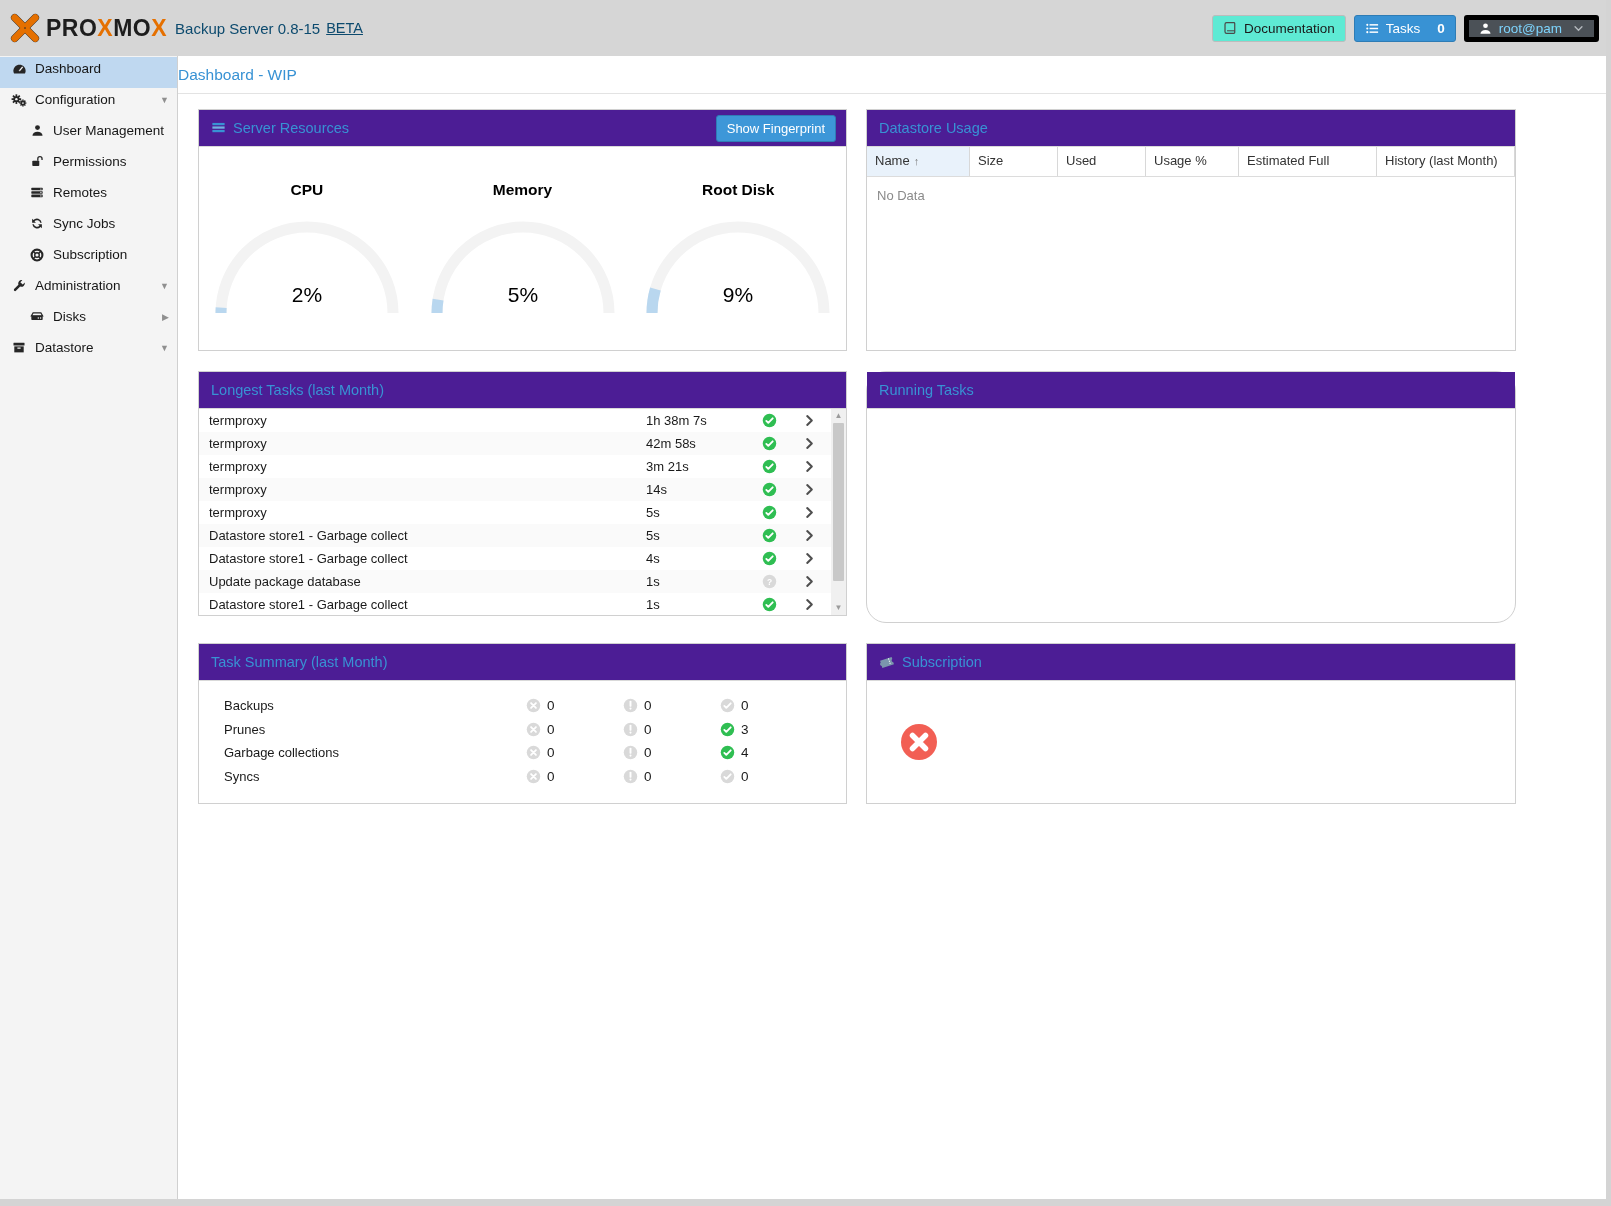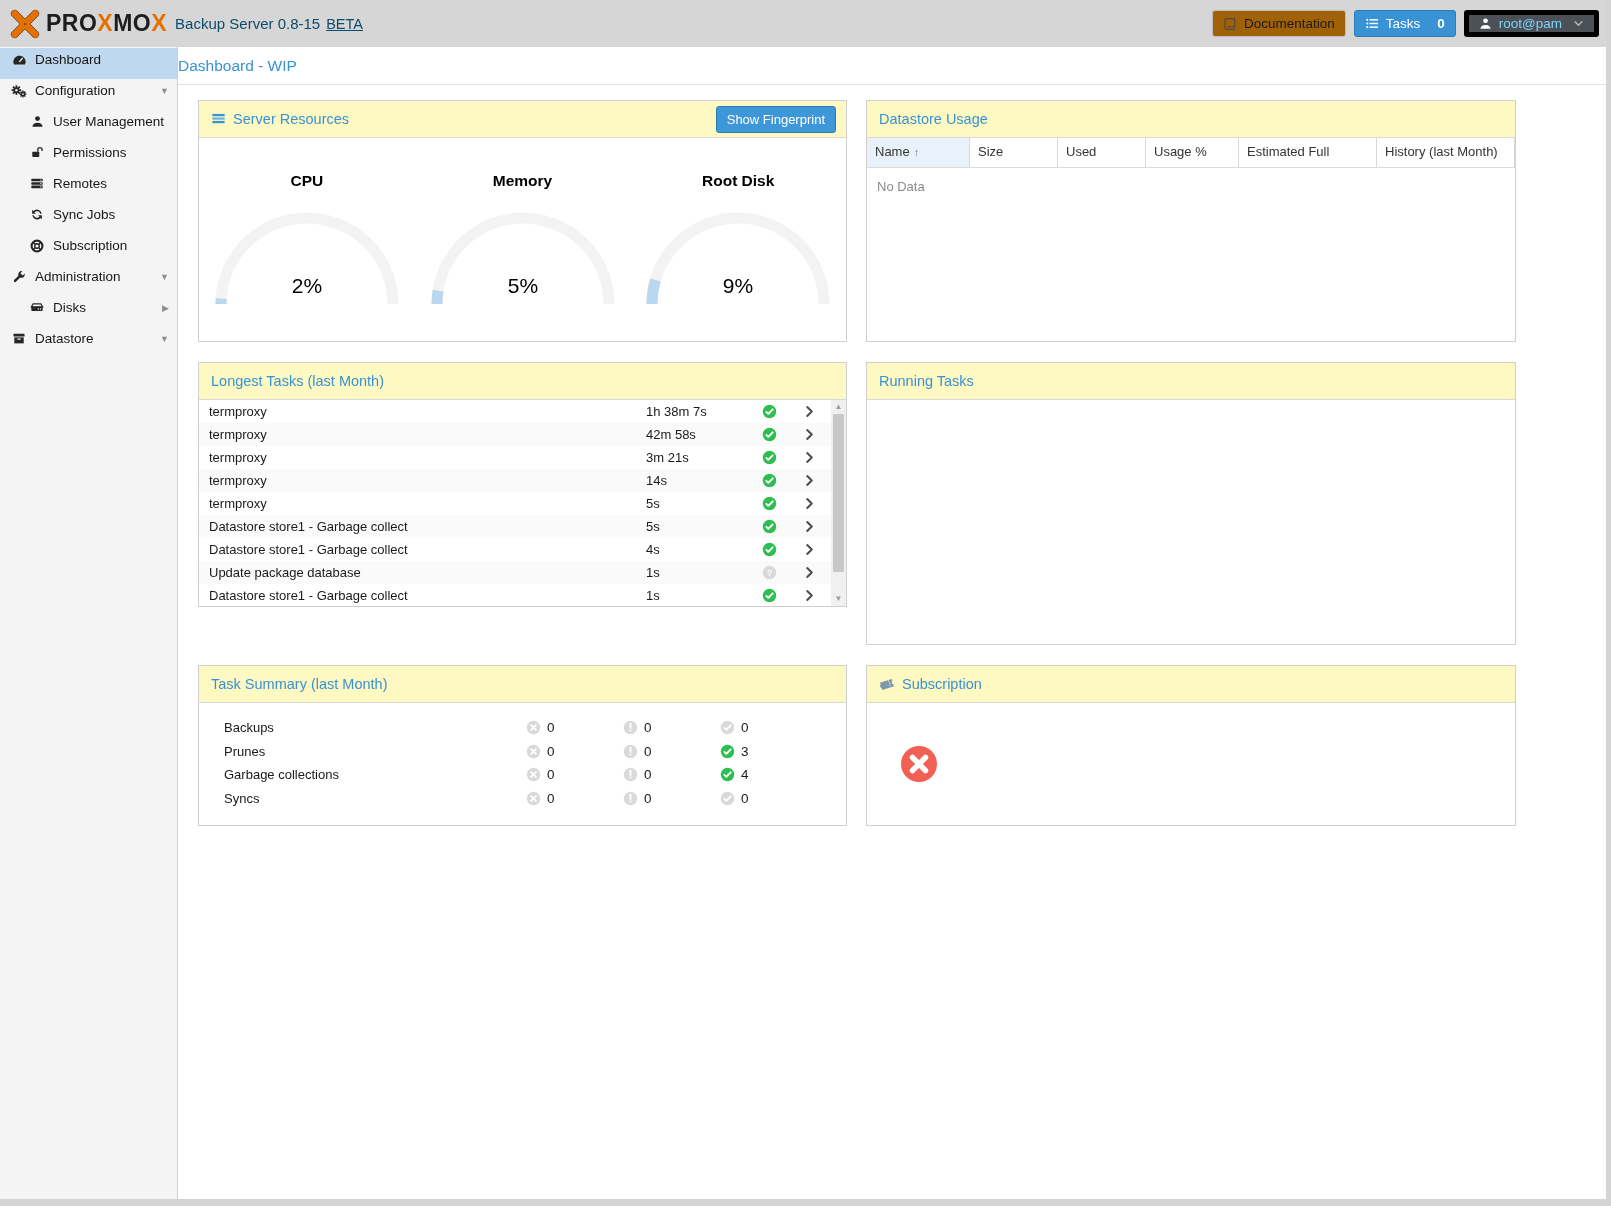--- a/index.html
+++ b/index.html
@@ -4,30 +4,30 @@
 <style>
   * { margin:0; padding:0; box-sizing:border-box; }
   html,body { width:1611px; height:1206px; overflow:hidden;
     font-family:"Liberation Sans", sans-serif; font-size:13px; color:#1a1a1a; background:#fff; }
 
   
   .edge-right { position:absolute; top:0; right:0; width:5px; height:1206px; background:#d4d4d4; z-index:50; }
   .edge-bottom { position:absolute; left:0; bottom:0; width:1611px; height:7px; background:#d4d4d4; z-index:50; }
 
   
-  .topbar { height:47px; background:#d6d6d6; display:flex; align-items:center; padding:0 12px 0 10px; position:relative; z-index:10; }
+  .topbar { height:56px; background:#d6d6d6; display:flex; align-items:center; padding:0 12px 0 10px; position:relative; z-index:10; }
   .brand { display:flex; align-items:center; gap:6px; }
   .brand svg.mark { width:30px; height:30px; }
   .brand-word { font-weight:bold; font-size:23px; letter-spacing:.5px; color:#1d1d1d; }
   .brand-word .ox { color:#e57000; }
   .product { margin-left:8px; font-size:15px; color:#0c4a6e; }
   .beta { margin-left:6px; font-size:14.5px; color:#0c4a6e; text-decoration:underline; cursor:pointer; }
   .topbar-right { margin-left:auto; display:flex; align-items:center; gap:8px; }
   .tb-btn { height:27px; display:inline-flex; align-items:center; gap:7px; padding:0 10px; border-radius:3px; font-size:13.5px; cursor:pointer; }
-  .btn-doc { background:#a16207; border:1px solid #bcbcbc; color:#1a1a1a; }
+  .btn-doc { background:#5eead4; border:1px solid #bcbcbc; color:#1a1a1a; }
   .btn-tasks { background:#3892d4; border:1px solid #2e7cb5; color:#fff; }
   .btn-tasks .count { margin-left:10px; font-weight:bold; }
   .btn-user { background:#4b5157; border:5px solid #000000; color:#7dd3fc; }
   .btn-user .chev { margin-left:4px; opacity:.8; }
 
   
   .layout { display:flex; height:1159px; }
   .sidebar { width:178px; background:#f4f4f4; border-right:1px solid #d0d0d0; padding-top:1px; flex-shrink:0; }
   .side-item { height:31px; display:flex; align-items:center; padding:0 8px 8px 10px; cursor:pointer; color:#161616; }
   .side-item.sel { background:#bfd8f0; }
@@ -38,21 +38,21 @@
 
   .content { flex:1; background:#fff; overflow:hidden; }
   .page-head { height:38px; display:flex; align-items:center; padding-left:0; border-bottom:1px solid #e3e3e3; }
   .page-title { color:#3892d4; font-size:15.5px; }
 
   .panels { padding:15px 0 0 20px; }
   .prow { display:flex; gap:19px; margin-bottom:20px; }
   .panel { border:1px solid #d0d0d0; background:#fff; }
   .p-left { width:649px; }
   .p-right { width:650px; }
-  .panel-h { height:37px; background:#fef9c3; border-bottom:1px solid #d9d9d9; display:flex; align-items:center; padding:0 10px 0 12px; }
+  .panel-h { height:37px; background:#4c1d95; border-bottom:1px solid #d9d9d9; display:flex; align-items:center; padding:0 10px 0 12px; }
   .panel-title { color:#3892d4; font-size:14.5px; }
   .panel-h .h-ic { margin-right:7px; display:flex; }
 
   
   .sr { height:242px; }
   .sr-body { display:flex; padding-top:34px; }
   .gauge-col { flex:1; text-align:center; }
   .gauge-label { font-weight:bold; font-size:15.5px; margin-bottom:14px; color:#000; }
   .btn-fp { margin-left:auto; background:#3d97d8; border:1px solid #2f7cb5; color:#fff; font-size:13px; padding:5px 10px; border-radius:3px; cursor:pointer; }
 
@@ -73,21 +73,21 @@
   .task-row .tname { flex:1; padding-left:10px; white-space:nowrap; overflow:hidden; }
   .task-row .tdur { width:105px; }
   .task-row .tstat { width:36px; display:flex; justify-content:center; }
   .task-row .tchev { width:44px; display:flex; justify-content:center; cursor:pointer; }
   .sbar { position:absolute; top:0; right:0; width:15px; height:100%; background:#f0f0f0; }
   .sbar .arr { position:absolute; left:0; width:15px; text-align:center; color:#9b9b9b; font-size:8px; line-height:12px; cursor:pointer; }
   .sbar .arr.up { top:1px; } .sbar .arr.dn { bottom:1px; }
   .sbar .thumb { position:absolute; left:2px; width:11px; background:#c8c8c8; border-radius:1px; cursor:pointer; }
 
   
-  .rt { height:283px; }
+  .rt { height:252px;border-radius:20px; }
 
   
   .ts { height:161px; }
   .ts-body { padding-top:13px; }
   .ts-row { height:23.5px; display:flex; align-items:center; }
   .ts-label { width:327px; padding-left:25px; }
   .ts-cell { width:97px; display:flex; align-items:center; gap:6px; }
   .ts-cell .cnt { font-size:13.5px; }
 
   

